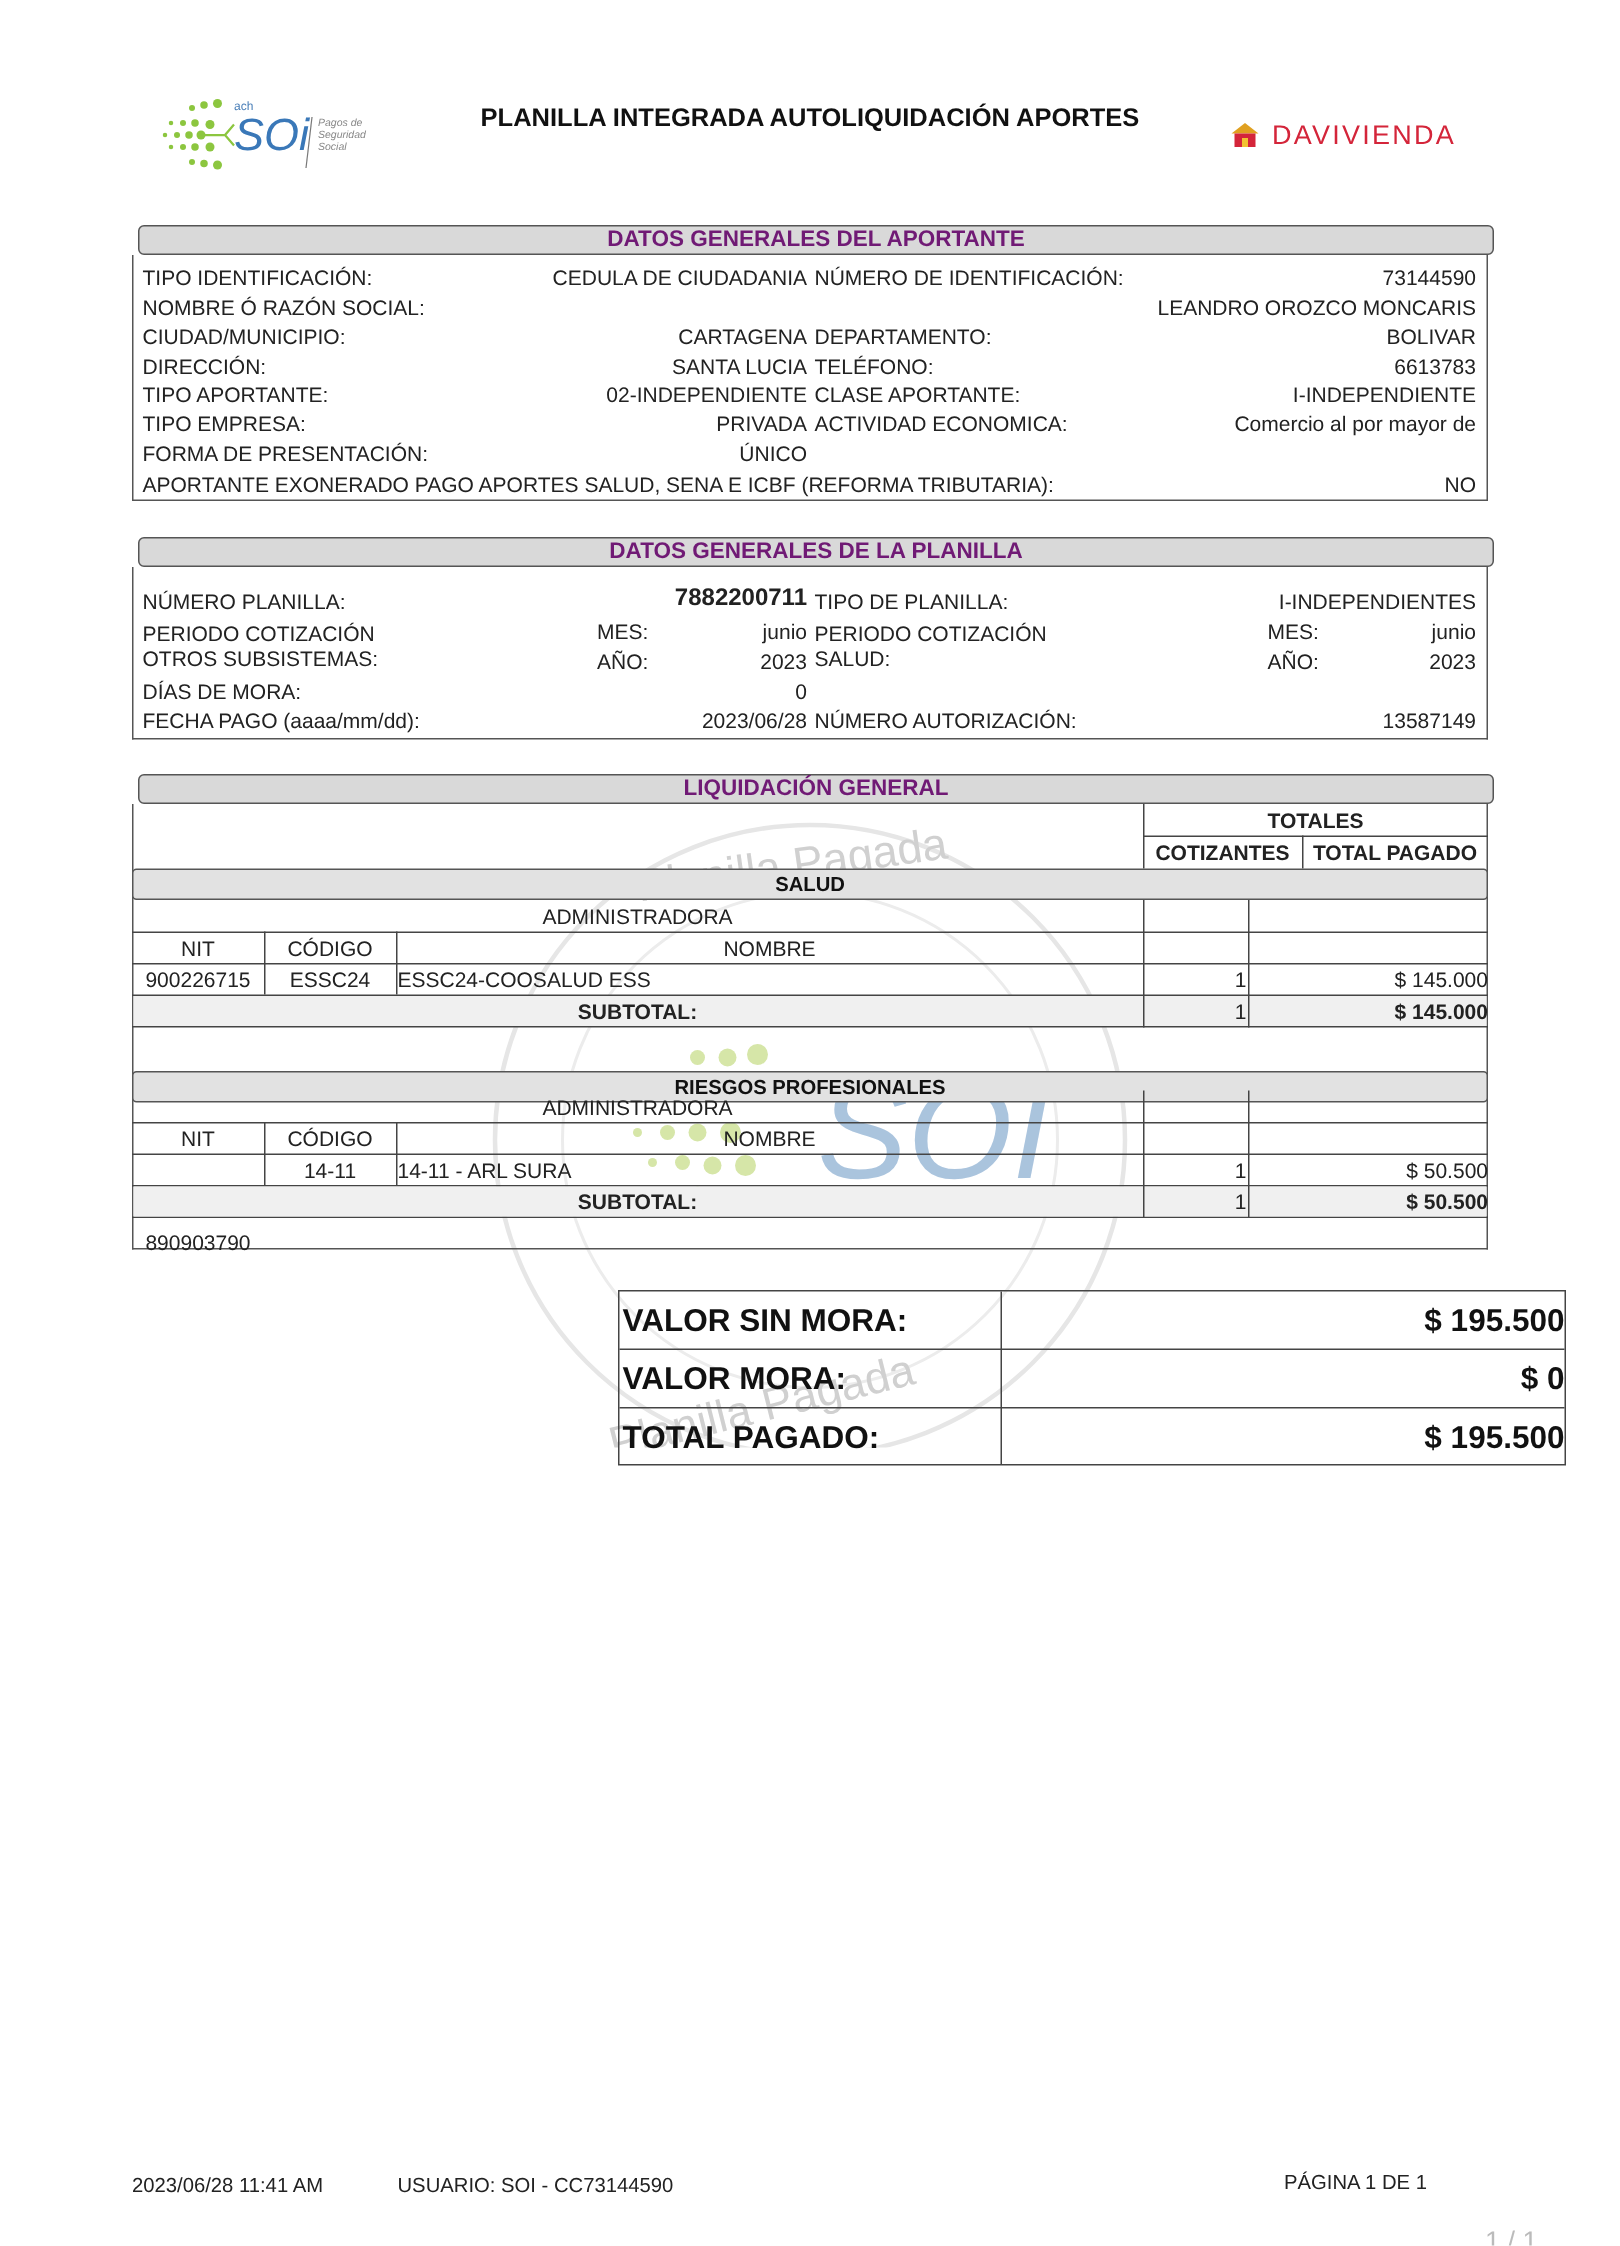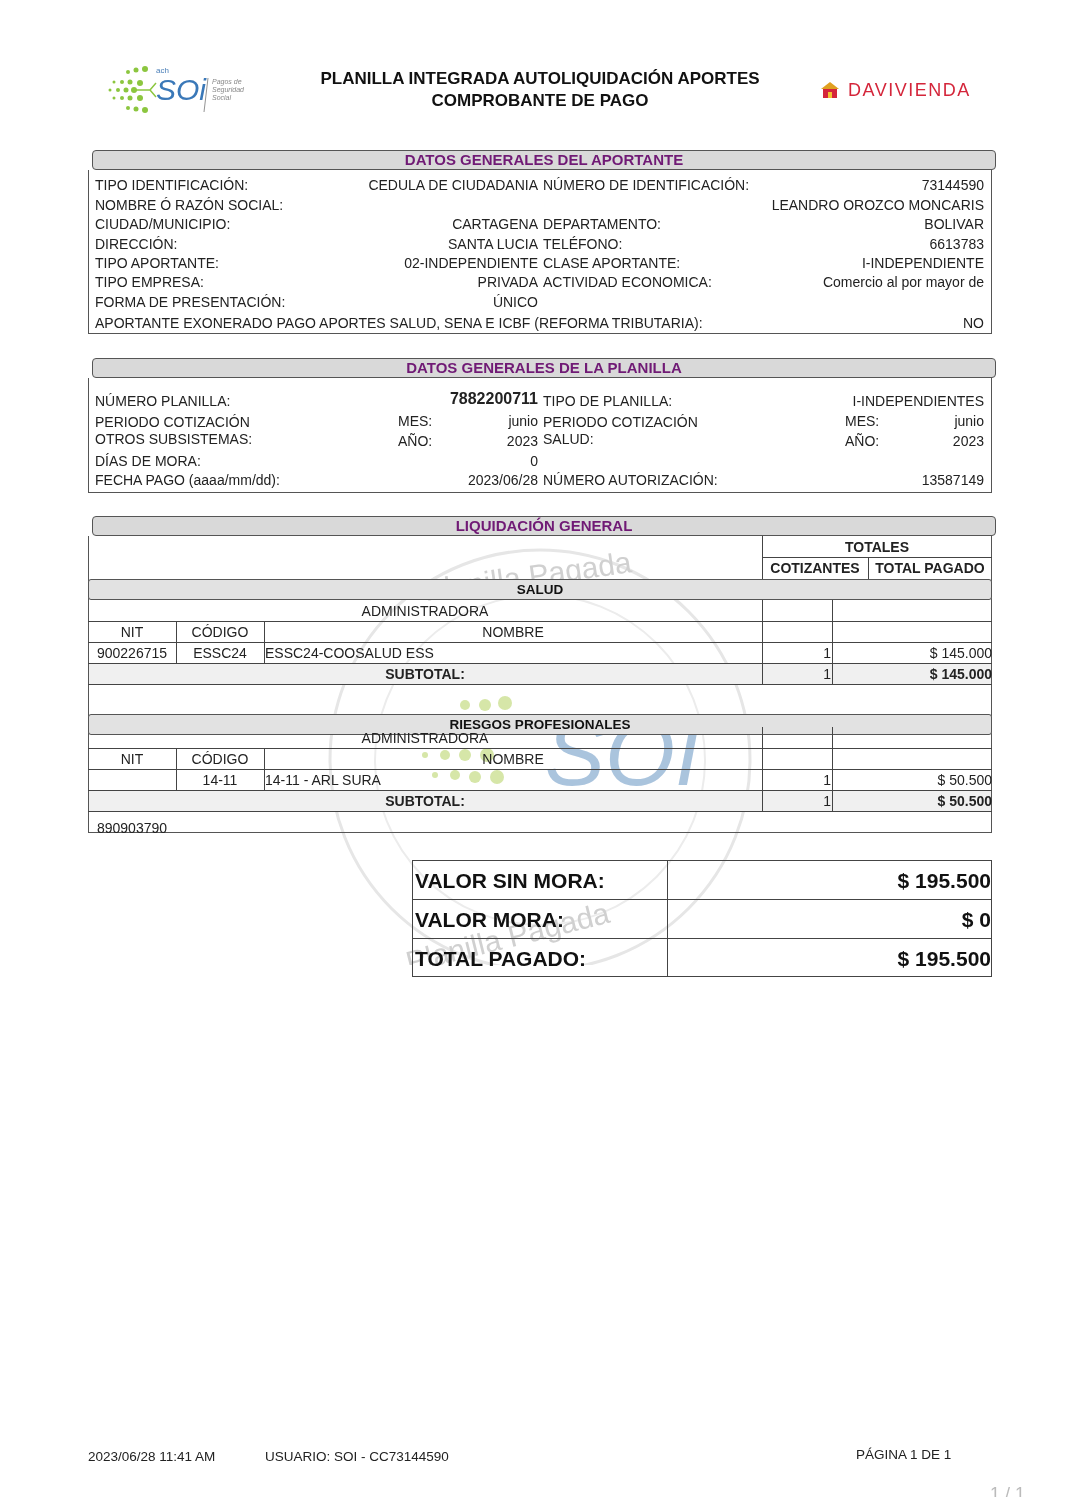--- a/index.html
+++ b/index.html
@@ -29,21 +29,21 @@
   .cell { position: absolute; font-size: 14px; color: #222; white-space: nowrap; line-height: 20px; }
   .bold { font-weight: bold; }
   .subtotal-bg { position: absolute; background: #f0f0f0; }
   .sub-bar {
     position: absolute; left: 88px; width: 904px; height: 21px;
     background: #e2e2e2; border: 1px solid #555; border-radius: 3px;
     text-align: center; font-weight: bold; font-size: 13.5px; line-height: 19px; color: #111;
   }
 
   
-  .totals { position: absolute; left: 412px; top: 860px; width: 580px; height: 117px; border: 1px solid #444; }
+  .totals { position: absolute; left: 412px; top: 860px; width: 632px; height: 117px; border: 1px solid #444; }
   .totals .tr { position: absolute; left: 0; width: 100%; height: 39px; border-bottom: 1px solid #444; }
   .totals .tr:last-child { border-bottom: none; }
   .totals .lbl { position: absolute; left: 2px; top: 8px; font-size: 21px; font-weight: bold; color: #111; }
   .totals .val { position: absolute; right: 0; top: 8px; font-size: 21px; font-weight: bold; color: #111; }
   .totals .sep { position: absolute; left: 254px; top: 0; width: 1px; height: 100%; background: #444; }
 
   .footer { position: absolute; font-size: 13.5px; color: #222; }
   .watermark { position: absolute; pointer-events: none; }
 </style>
 </head>
@@ -100,21 +100,20 @@
     <text x="56" y="50" font-family="Liberation Sans, sans-serif" font-size="30" font-style="italic" fill="#3a78b8">SOi</text>
     <line x1="108" y1="28" x2="104" y2="62" stroke="#777" stroke-width="0.8"></line>
     <text x="112" y="34" font-family="Liberation Sans, sans-serif" font-size="7" font-style="italic" fill="#888">Pagos de</text>
     <text x="112" y="42" font-family="Liberation Sans, sans-serif" font-size="7" font-style="italic" fill="#888">Seguridad</text>
     <text x="112" y="50" font-family="Liberation Sans, sans-serif" font-size="7" font-style="italic" fill="#888">Social</text>
   </svg>
 </div>
 
 <div class="abs title">
   <div>PLANILLA INTEGRADA AUTOLIQUIDACIÓN APORTES</div>
-  <div>COMPROBANTE DE PAGO</div>
 </div>
 
 <div class="abs logo-dav">
   <svg width="20" height="18" viewBox="0 0 20 18">
     <path d="M1 8 L10 1 L19 8 Z" fill="#e0a020"></path>
     <rect x="3" y="8" width="14" height="9" fill="#d4253a"></rect>
     <rect x="8" y="11" width="4" height="6" fill="#f2c230"></rect>
   </svg>
   <span class="dav-text">DAVIVIENDA</span>
 </div>

